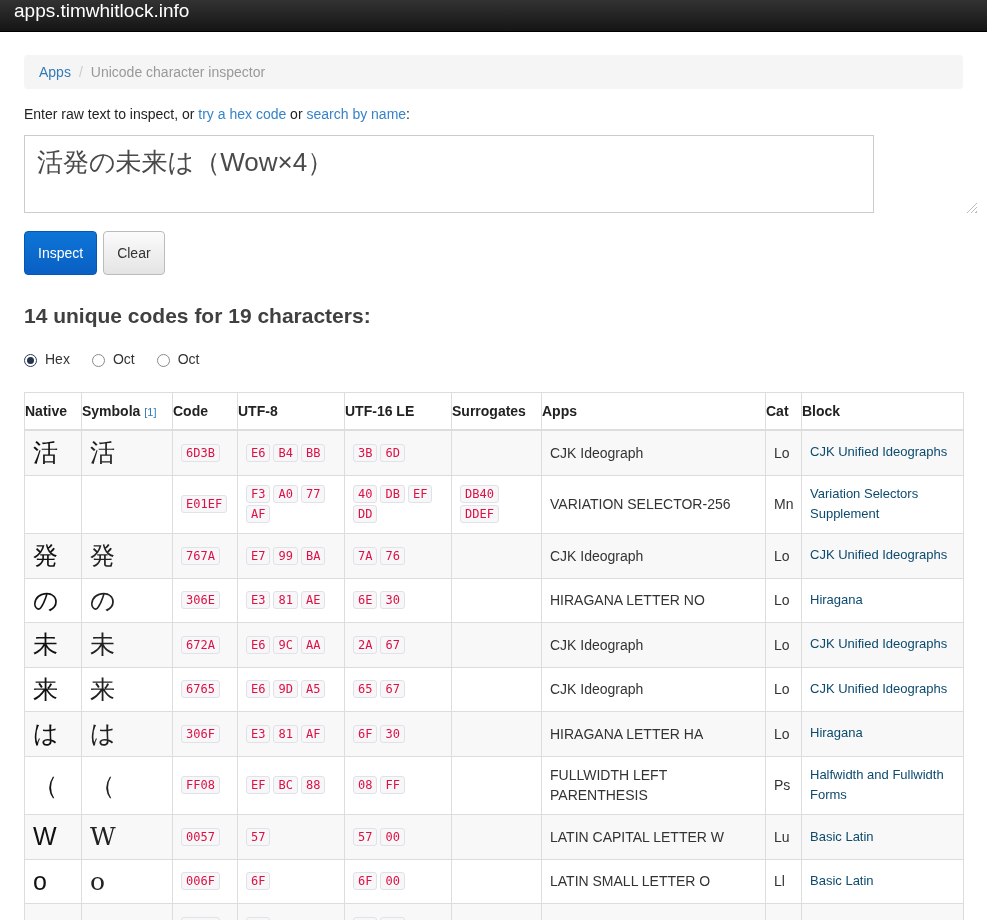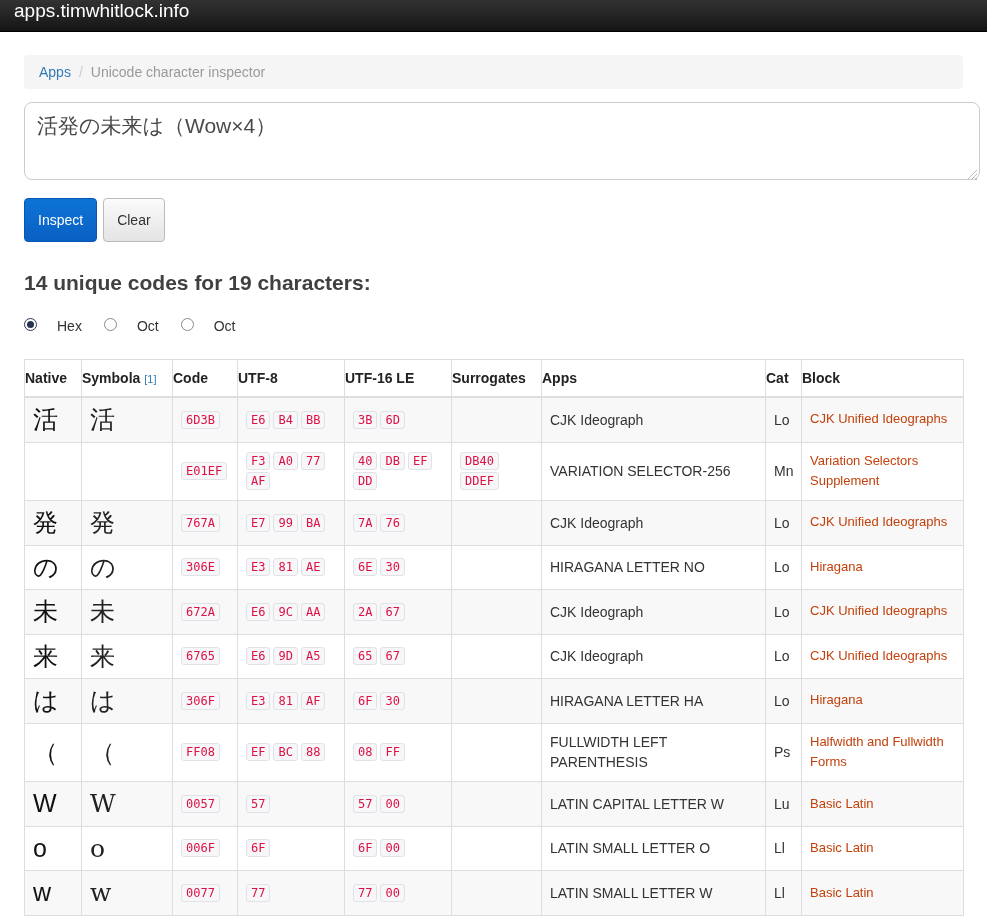--- a/index.html
+++ b/index.html
@@ -19,40 +19,40 @@
   .breadcrumb a { color: #337ab7; text-decoration: none; }
   .crumb-sep { color: #ccc; }
   .crumb-current { color: #999; }
 
   
   .intro { margin-top: 17px; font-size: 14px; color: #222; }
   .intro a { color: #3583c9; text-decoration: none; }
 
   
   .input-wrap { position: relative; width: 956px; margin-top: 13px; }
-  textarea { width: 956px; height: 78px; border: 1px solid #ccc; border-radius: 8px;
-    padding: 8px 12px; font-size: 21px; color: #4a4a4a; resize: none;
+  textarea { width: 850px; height: 78px; border: 1px solid #ccc; border-radius: 0;
+    padding: 8px 12px; font-size: 26px; color: #4a4a4a; resize: none;
     font-family: "Liberation Sans", sans-serif; line-height: 1.4; }
   .resize-grip { position: absolute; right: 3px; bottom: 4px; width: 11px; height: 11px;
     background: repeating-linear-gradient(135deg, transparent 0 2px, #bdbdbd 2px 3px);
     clip-path: polygon(100% 0, 100% 100%, 0 100%); }
 
   
   .btn-row { margin-top: 14px; display: flex; gap: 6px; }
   .btn { font-size: 14px; padding: 13px 13px; border-radius: 4px; cursor: pointer;
     font-family: "Liberation Sans", sans-serif; }
   .btn-primary { background: linear-gradient(#0d74d6, #0a60c4); border: 1px solid #0856b3; color: #fff; }
   .btn-default { background: linear-gradient(#fbfbfb, #e4e4e4); border: 1px solid #bbb; color: #333; }
 
   
   h2.results { margin-top: 29px; font-size: 21px; font-weight: bold; color: #404040; }
 
   
   .radio-row { margin-top: 23px; display: flex; align-items: center; gap: 22px; font-size: 14px; }
-  .radio-item { display: flex; align-items: flex-start; gap: 20px; cursor: pointer; }
+  .radio-item { display: flex; align-items: flex-end; gap: 8px; cursor: pointer; }
   .radio-dot { width: 13px; height: 13px; border: 1px solid #8a8a8a; border-radius: 50%;
     background: #fff; display: inline-block; position: relative; }
   .radio-item.checked .radio-dot { border-color: #2b3a55; }
   .radio-item.checked .radio-dot::after { content: ""; position: absolute; left: 2px; top: 2px;
     width: 7px; height: 7px; border-radius: 50%; background: #24344d; }
 
   
   table { margin-top: 25px; width: 939px; border-collapse: collapse; table-layout: fixed;
     font-size: 14px; }
   th, td { border: 1px solid #ddd; padding: 8px; text-align: left; vertical-align: middle; }
@@ -60,38 +60,39 @@
   tbody tr:nth-child(odd) { background: #f8f8f8; }
   .col-native { width: 57px; }  .col-sym { width: 91px; }  .col-code { width: 65px; }
   .col-utf8 { width: 107px; }   .col-utf16 { width: 107px; } .col-surr { width: 90px; }
   .col-name { width: 224px; }   .col-cat { width: 36px; }    .col-block { width: 162px; }
   td.native { font-size: 25px; color: #111; line-height: 1.1; }
   td.sym { font-family: "DejaVu Serif", serif; font-size: 25px; color: #222; line-height: 1.1; }
   .code-badge { display: inline-block; font-family: "DejaVu Sans Mono", monospace;
     font-size: 12px; color: #d14; background: #f7f7f9; border: 1px solid #e1e1e8;
     border-radius: 3px; padding: 1px 4px; margin: 1px 3px 1px 0; white-space: nowrap; }
   td.name { color: #333; line-height: 1.45; }
-  a.block-link { color: #c2410c; text-decoration: none; font-size: 13px; line-height: 1.6; }
+  a.block-link { color: #0c4a6e; text-decoration: none; font-size: 13px; line-height: 1.6; }
   .sym-note { font-size: 11px; color: #337ab7; font-weight: normal; text-decoration: none; }
 </style>
 </head>
 <body>
 
 <div class="navbar">
   <a class="brand">apps.timwhitlock.info</a>
 </div>
 
 <div class="container">
 
   <div class="breadcrumb">
     <a>Apps</a>
     <span class="crumb-sep">/</span>
     <span class="crumb-current">Unicode character inspector</span>
   </div>
 
+  <p class="intro"><span>Enter raw text to inspect, or </span><a>try a hex code</a><span> or </span><a>search by name</a><span>:</span></p>
 
   <div class="input-wrap">
     <textarea spellcheck="false" style="">活発の未来は（Wow×4）</textarea>
     <span class="resize-grip"></span>
   </div>
 
   <div class="btn-row">
     <button class="btn btn-primary">Inspect</button>
     <button class="btn btn-default">Clear</button>
   </div>

